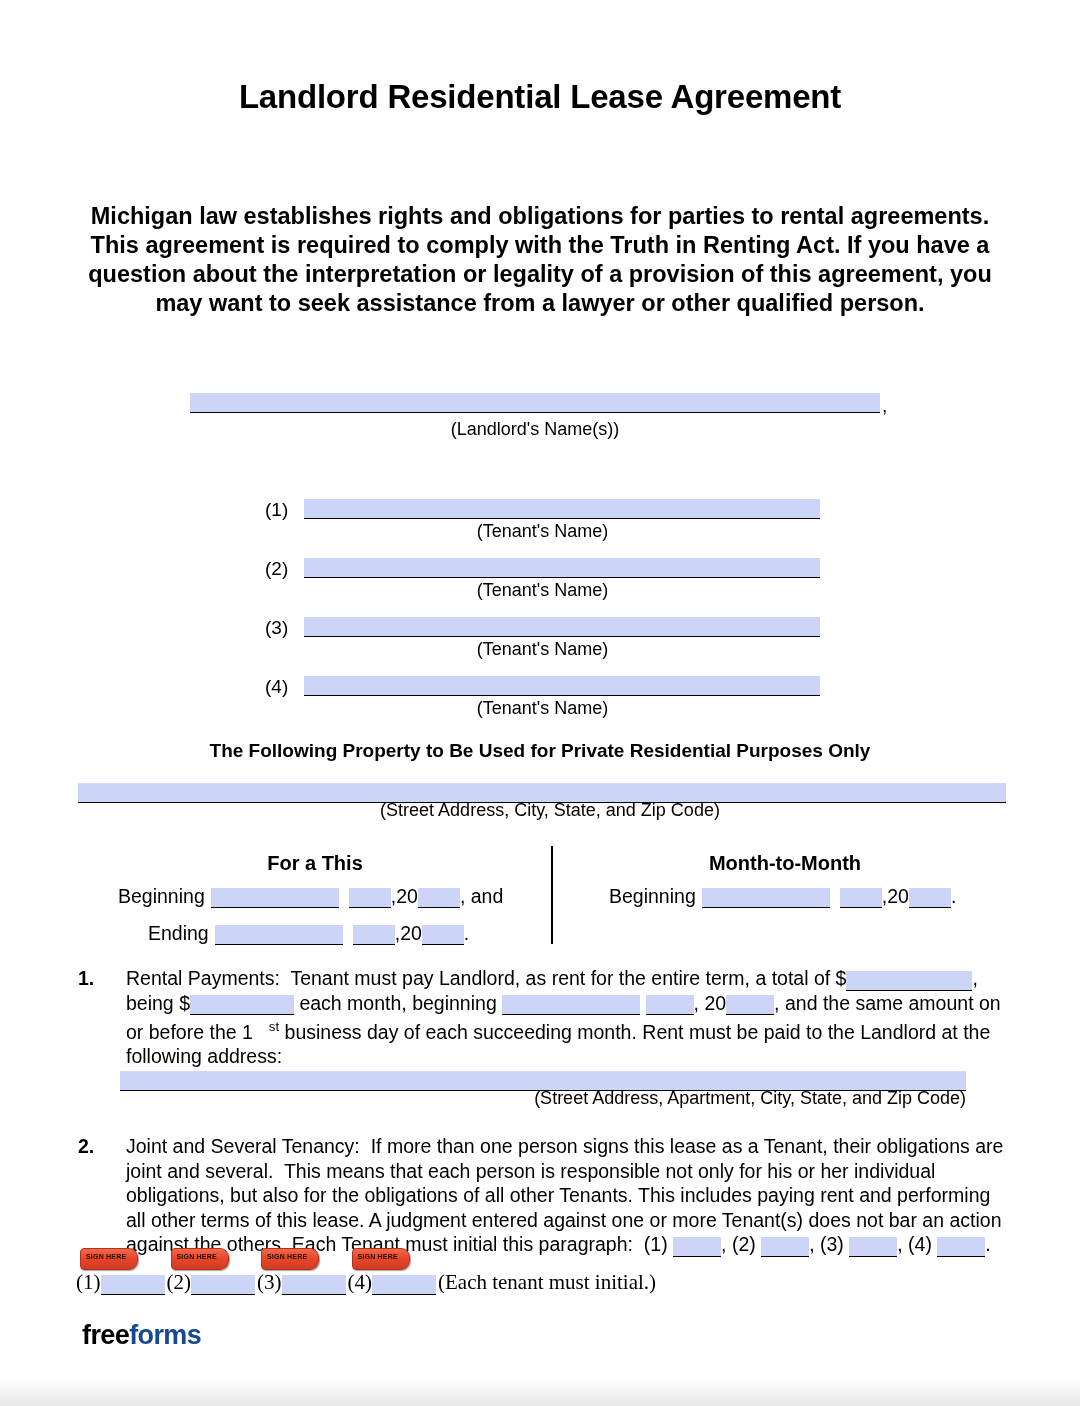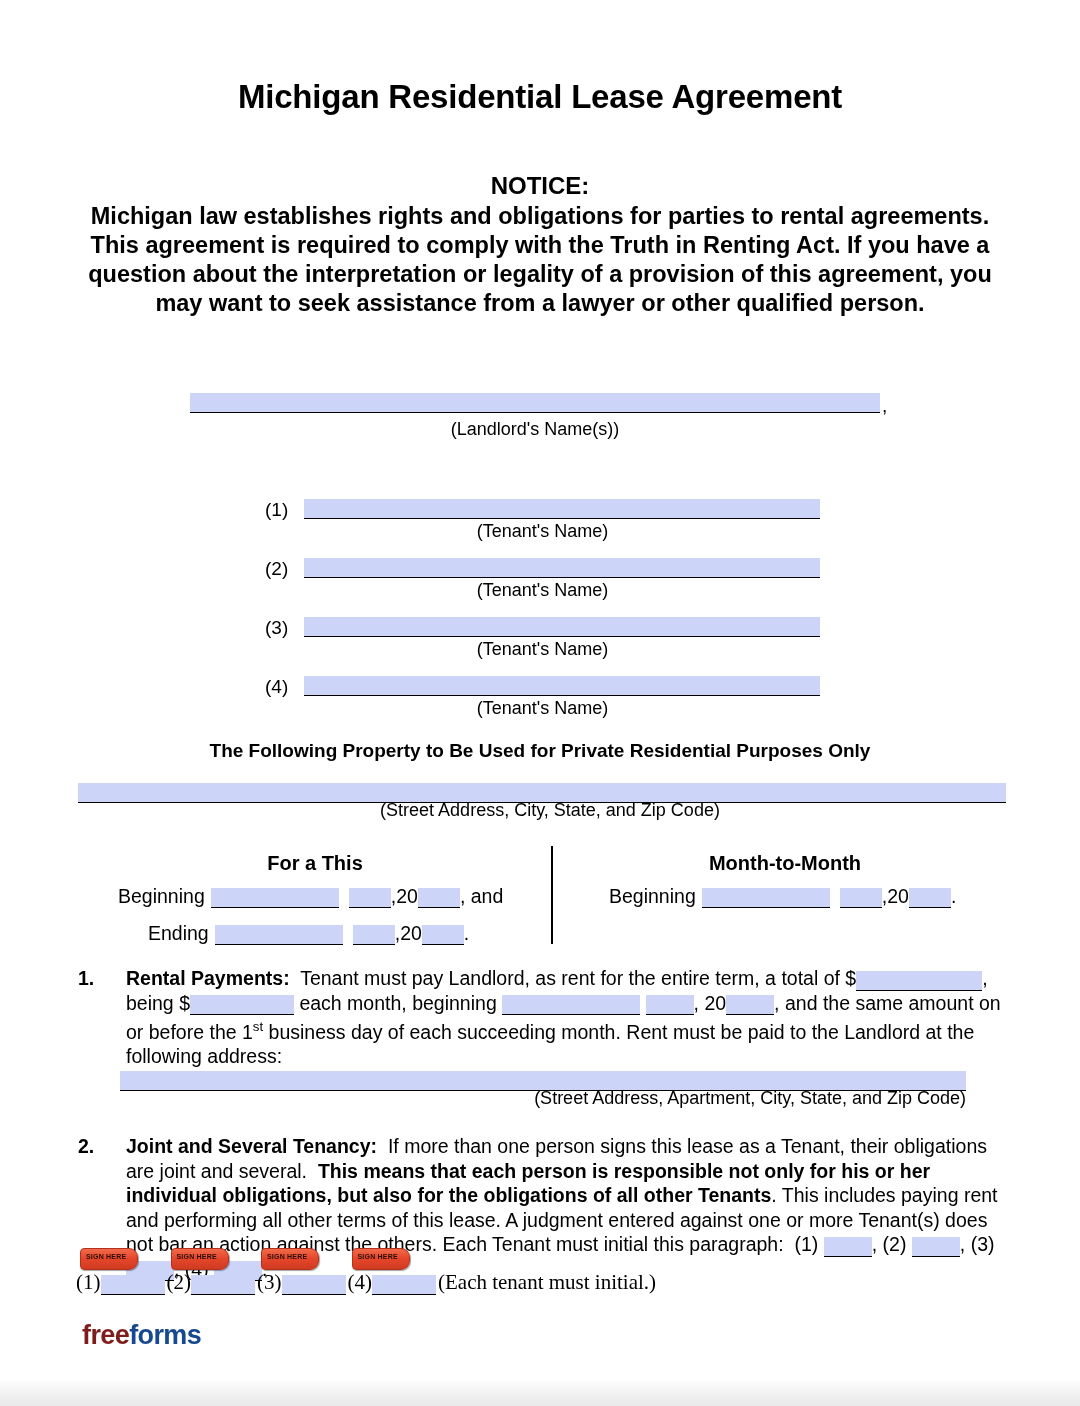--- a/index.html
+++ b/index.html
@@ -115,22 +115,22 @@
   .clause .num {
     position: absolute;
     left: 0;
     top: 0;
     font-weight: bold;
     font-size: 19.5px;
   }
   .clause .body {
     margin-left: 48px;
   }
-  b { font-weight: bold; }
-  sup { font-size: 0.68em; vertical-align: super; }
+  b { font-weight: normal; }
+  sup { font-size: 0.68em; vertical-align: super; margin-left: 16px; }
 
   
   .term-line {
     position: absolute;
     font-size: 19.5px;
     white-space: nowrap;
   }
 
   
   .sig-row {
@@ -185,37 +185,36 @@
 
   
   .logo {
     position: absolute;
     left: 82px;
     top: 1320px;
     font-size: 27px;
     font-weight: bold;
     letter-spacing: -0.6px;
   }
-  .logo .free { color: #7f1d1d; }
+  .logo .free { color: #000000; }
   .logo .forms { color: #16498f; }
   .page-num {
     position: absolute;
     right: 82px;
     top: 1380px;
     font-size: 19px;
   }
 </style>
 </head>
 <body>
 
 <div class="page">
 
-  <div class="doc-title">Michigan Residential Lease Agreement</div>
-
-  <div class="notice-label">NOTICE:</div>
+  <div class="doc-title">Landlord Residential Lease Agreement</div>
+
   <div class="notice-body">Michigan law establishes rights and obligations for parties to rental agreements.  This agreement is required to comply with the Truth in Renting Act.  If you have a question about the interpretation or legality of a provision of this agreement, you may want to seek assistance from a lawyer or other qualified person.</div>
 
 
   <div class="name-row" style="left:190px; top:391px; width:700px; height:22px;">
     <div class="bar" style="left:0px; width:690px;"></div>
     <span style="position:absolute; left:692px; bottom:-4px; font-size:19px;">,</span>
   </div>
   <div class="caption" style="left:190px; top:419px; width:690px;">(Landlord's Name(s))</div>
 
   <div class="ctr-head" style="top:459px;margin-top:40px;">Leases To</div>

